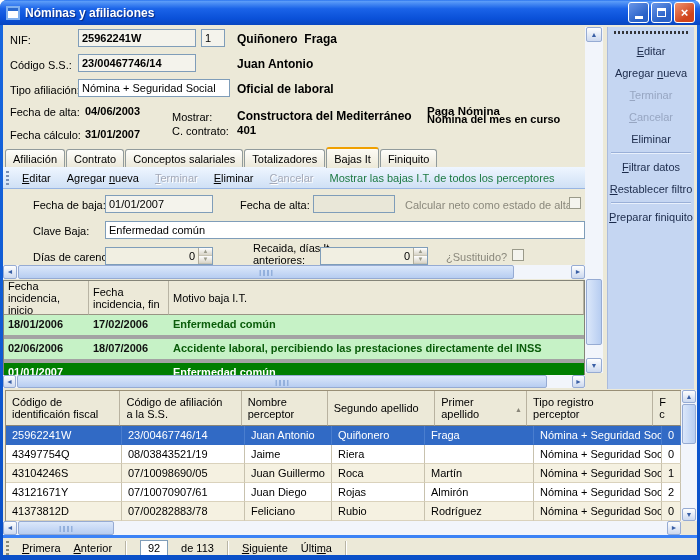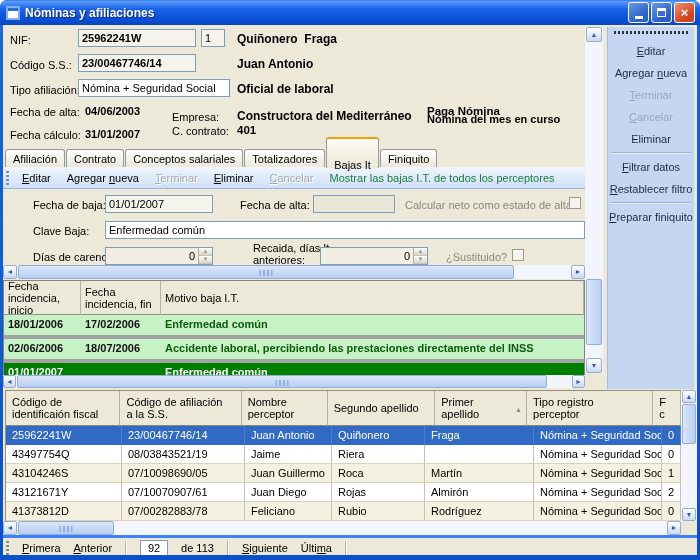--- a/index.html
+++ b/index.html
@@ -29,21 +29,21 @@
   .bval{position:absolute;font-weight:bold;font-size:12px;white-space:pre;}
   .sunken{position:absolute;border:1px solid #7f9db9;box-sizing:border-box;height:18px;
     padding:1px 3px;white-space:nowrap;overflow:hidden;line-height:14px;}
   .inp-ro{background:#f4f3ec;font-weight:bold;}
   .inp-w{background:#fff;}
   
   #tabs{position:absolute;left:2px;top:122px;display:flex;align-items:flex-end;height:21px;}
   .tab{height:19px;box-sizing:border-box;padding:3px 7px 0 7px;margin-right:1px;
     background:linear-gradient(180deg,#fefefb,#eae7d8);border:1px solid #919b9c;border-bottom:none;
     border-radius:3px 3px 0 0;white-space:nowrap;}
-  .tab.active{height:31px;padding-top:20px;background:linear-gradient(180deg,#fdfbf4,#ece9d8);
+  .tab.active{height:21px;padding-top:4px;background:linear-gradient(180deg,#fdfbf4,#ece9d8);
     border-top:2px solid #f0a000;position:relative;z-index:2;}
   
   .toolbar{position:absolute;left:0;top:142px;width:582px;height:22px;box-sizing:border-box;
     background:linear-gradient(180deg,#eff6ff,#cfe0f5);border-bottom:1px solid #98b5e2;
     display:flex;align-items:center;}
   .grip-v{width:3px;height:14px;margin:0 5px 0 3px;
     background:repeating-linear-gradient(180deg,#7a90b5 0 2px,transparent 2px 4px);}
   .tbi{padding:0 8px;white-space:nowrap;}
   .tbi.dis{color:#a3a9b8;text-shadow:1px 1px 0 #fff;}
   .tbi.accent{color:#1d7a43;}
@@ -70,21 +70,21 @@
   #bajas-table{position:absolute;left:0;top:255px;width:582px;border:1px solid #848478;box-sizing:border-box;}
   .mt-head{display:flex;background:#ece9d8;height:34px;}
   .mt-hc{box-sizing:border-box;border-right:1px solid #b8b4a4;border-bottom:1px solid #989484;
     padding:2px 4px;display:flex;align-items:center;}
   .mt-row{display:flex;height:20px;background:#c6f2c6;border-bottom:4px solid #a3a3a3;}
   .mt-row.sel{background:#007e00;border-bottom-color:#007e00;}
   .mt-c{box-sizing:border-box;padding:3px 4px;font-weight:bold;white-space:nowrap;overflow:hidden;}
   .mt-c.date{color:#111;}
   .mt-c.mot{color:#0a5c0a;}
   .mt-row.sel .mt-c{color:#fff;}
-  .mc1{width:77px;}.mc2{width:80px;}.mc3{flex:1;}
+  .mc1{width:85px;}.mc2{width:80px;}.mc3{flex:1;}
   
   #perc-table{position:absolute;left:2px;top:365px;width:676px;border:1px solid #998f76;
     border-right:none;box-sizing:border-box;background:#fff;}
   .pt-head{display:flex;background:#ece9d8;height:35px;}
   .pt-hc{box-sizing:border-box;border-right:1px solid #b8b2a0;border-bottom:1px solid #8a8678;
     padding:2px 14px 2px 6px;display:flex;align-items:center;position:relative;line-height:12px;}
   .sort{position:absolute;right:4px;top:13px;font-size:7px;color:#888578;}
   .pt-row{display:flex;height:19px;background:#fff;}
   .pt-row.alt{background:#f5f1e1;}
   .pt-row.sel{background:#316ac5;color:#fff;}
@@ -140,21 +140,21 @@
     <div class="lbl" style="left:7px;top:34px">Código S.S.:</div>
     <div class="sunken inp-ro" style="left:75px;top:29px;width:118px">23/00467746/14</div>
     <div class="bval" style="left:234px;top:32px">Juan Antonio</div>
 
     <div class="lbl" style="left:7px;top:59px">Tipo afiliación:</div>
     <div class="sunken inp-w" style="left:75px;top:54px;width:152px">Nómina + Seguridad Social</div>
     <div class="bval" style="left:234px;top:57px">Oficial de laboral</div>
 
     <div class="lbl" style="left:7px;top:81px">Fecha de alta:</div>
     <div class="bval" style="left:82px;top:80px;font-size:11px">04/06/2003</div>
-    <div class="lbl" style="left:169px;top:86px">Empresa:</div>
+    <div class="lbl" style="left:169px;top:86px">Mostrar:</div>
     <div class="bval" style="left:234px;top:84px;font-size:12px">Constructora del Mediterráneo</div>
     <div class="lbl" style="left:169px;top:100px">C. contrato:</div>
     <div class="bval" style="left:234px;top:99px;font-size:11.5px">401</div>
     <div class="lbl" style="left:7px;top:104px">Fecha cálculo:</div>
     <div class="bval" style="left:82px;top:103px;font-size:11px">31/01/2007</div>
     <div class="bval" style="left:424px;top:80px;font-size:11.5px">Paga Nómina</div>
     <div class="bval" style="left:424px;top:88px;font-size:11px">Nómina del mes en curso</div>
 
     <div id="tabs">
         <div class="tab">Afiliación</div>

